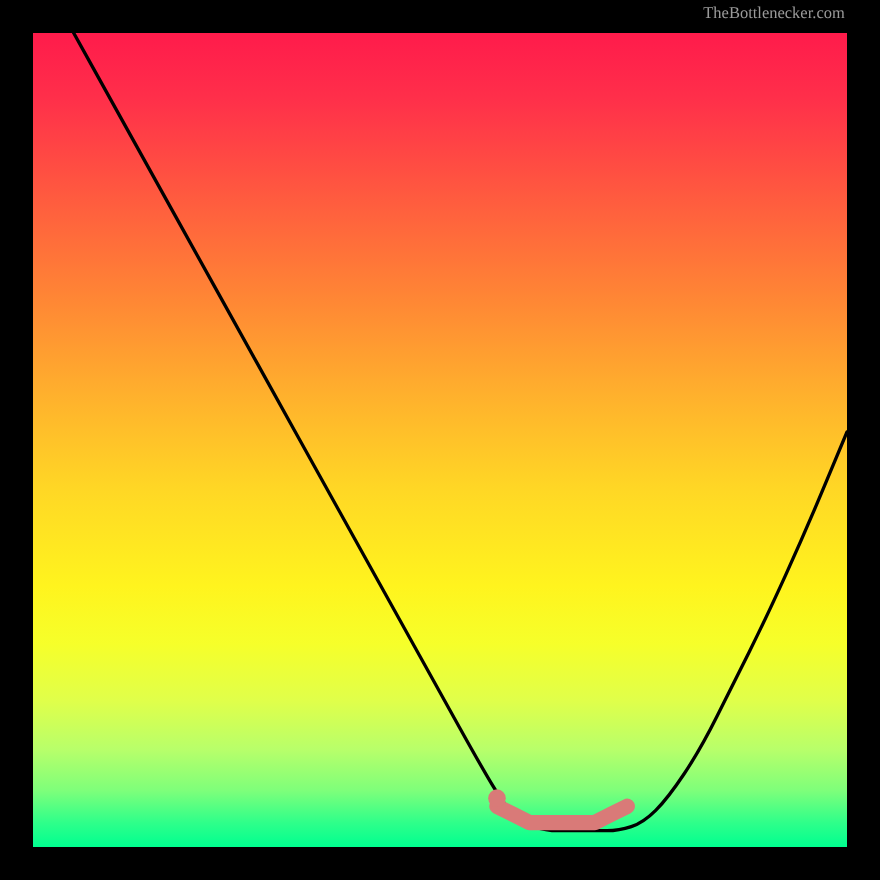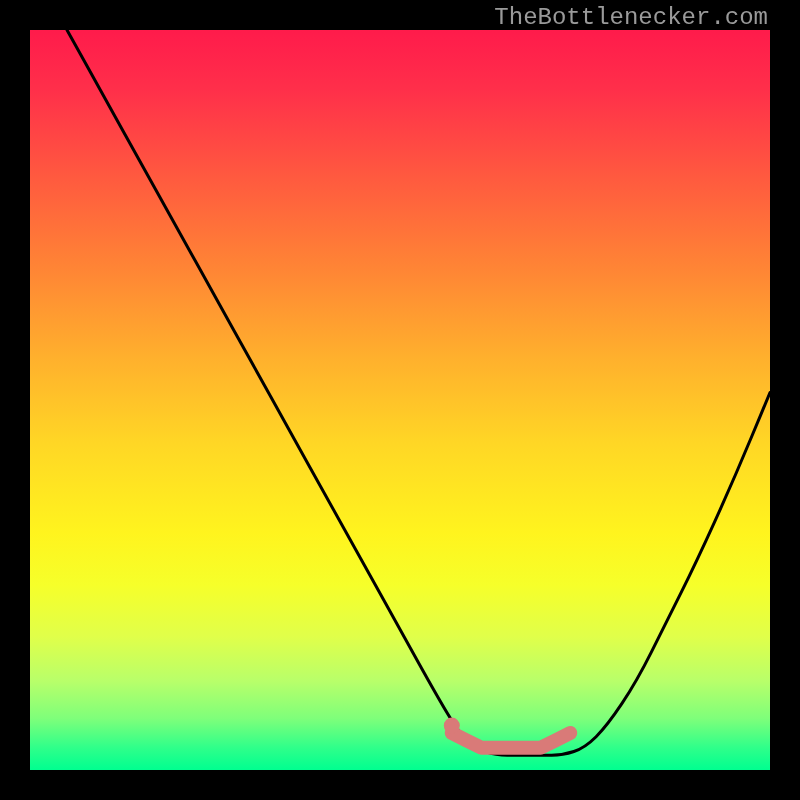--- a/index.html
+++ b/index.html
@@ -59,22 +59,22 @@
     top: 0;
     width: 800px;
     height: 30px;
     background: #000000;
   }
   .watermark {
     position: absolute;
     right: 32px;
     top: 4px;
     color: #9a9a9a;
-    font-family: Liberation Mono, monospace;
-    font-size: 24px;
+    font-family: Liberation Serif, serif;
+    font-size: 15px;
     font-weight: 400;
     letter-spacing: 0px;
     z-index: 10;
   }
   svg.lines {
     position: absolute;
     left: 30px;
     top: 30px;
     width: 740px;
     height: 740px;

